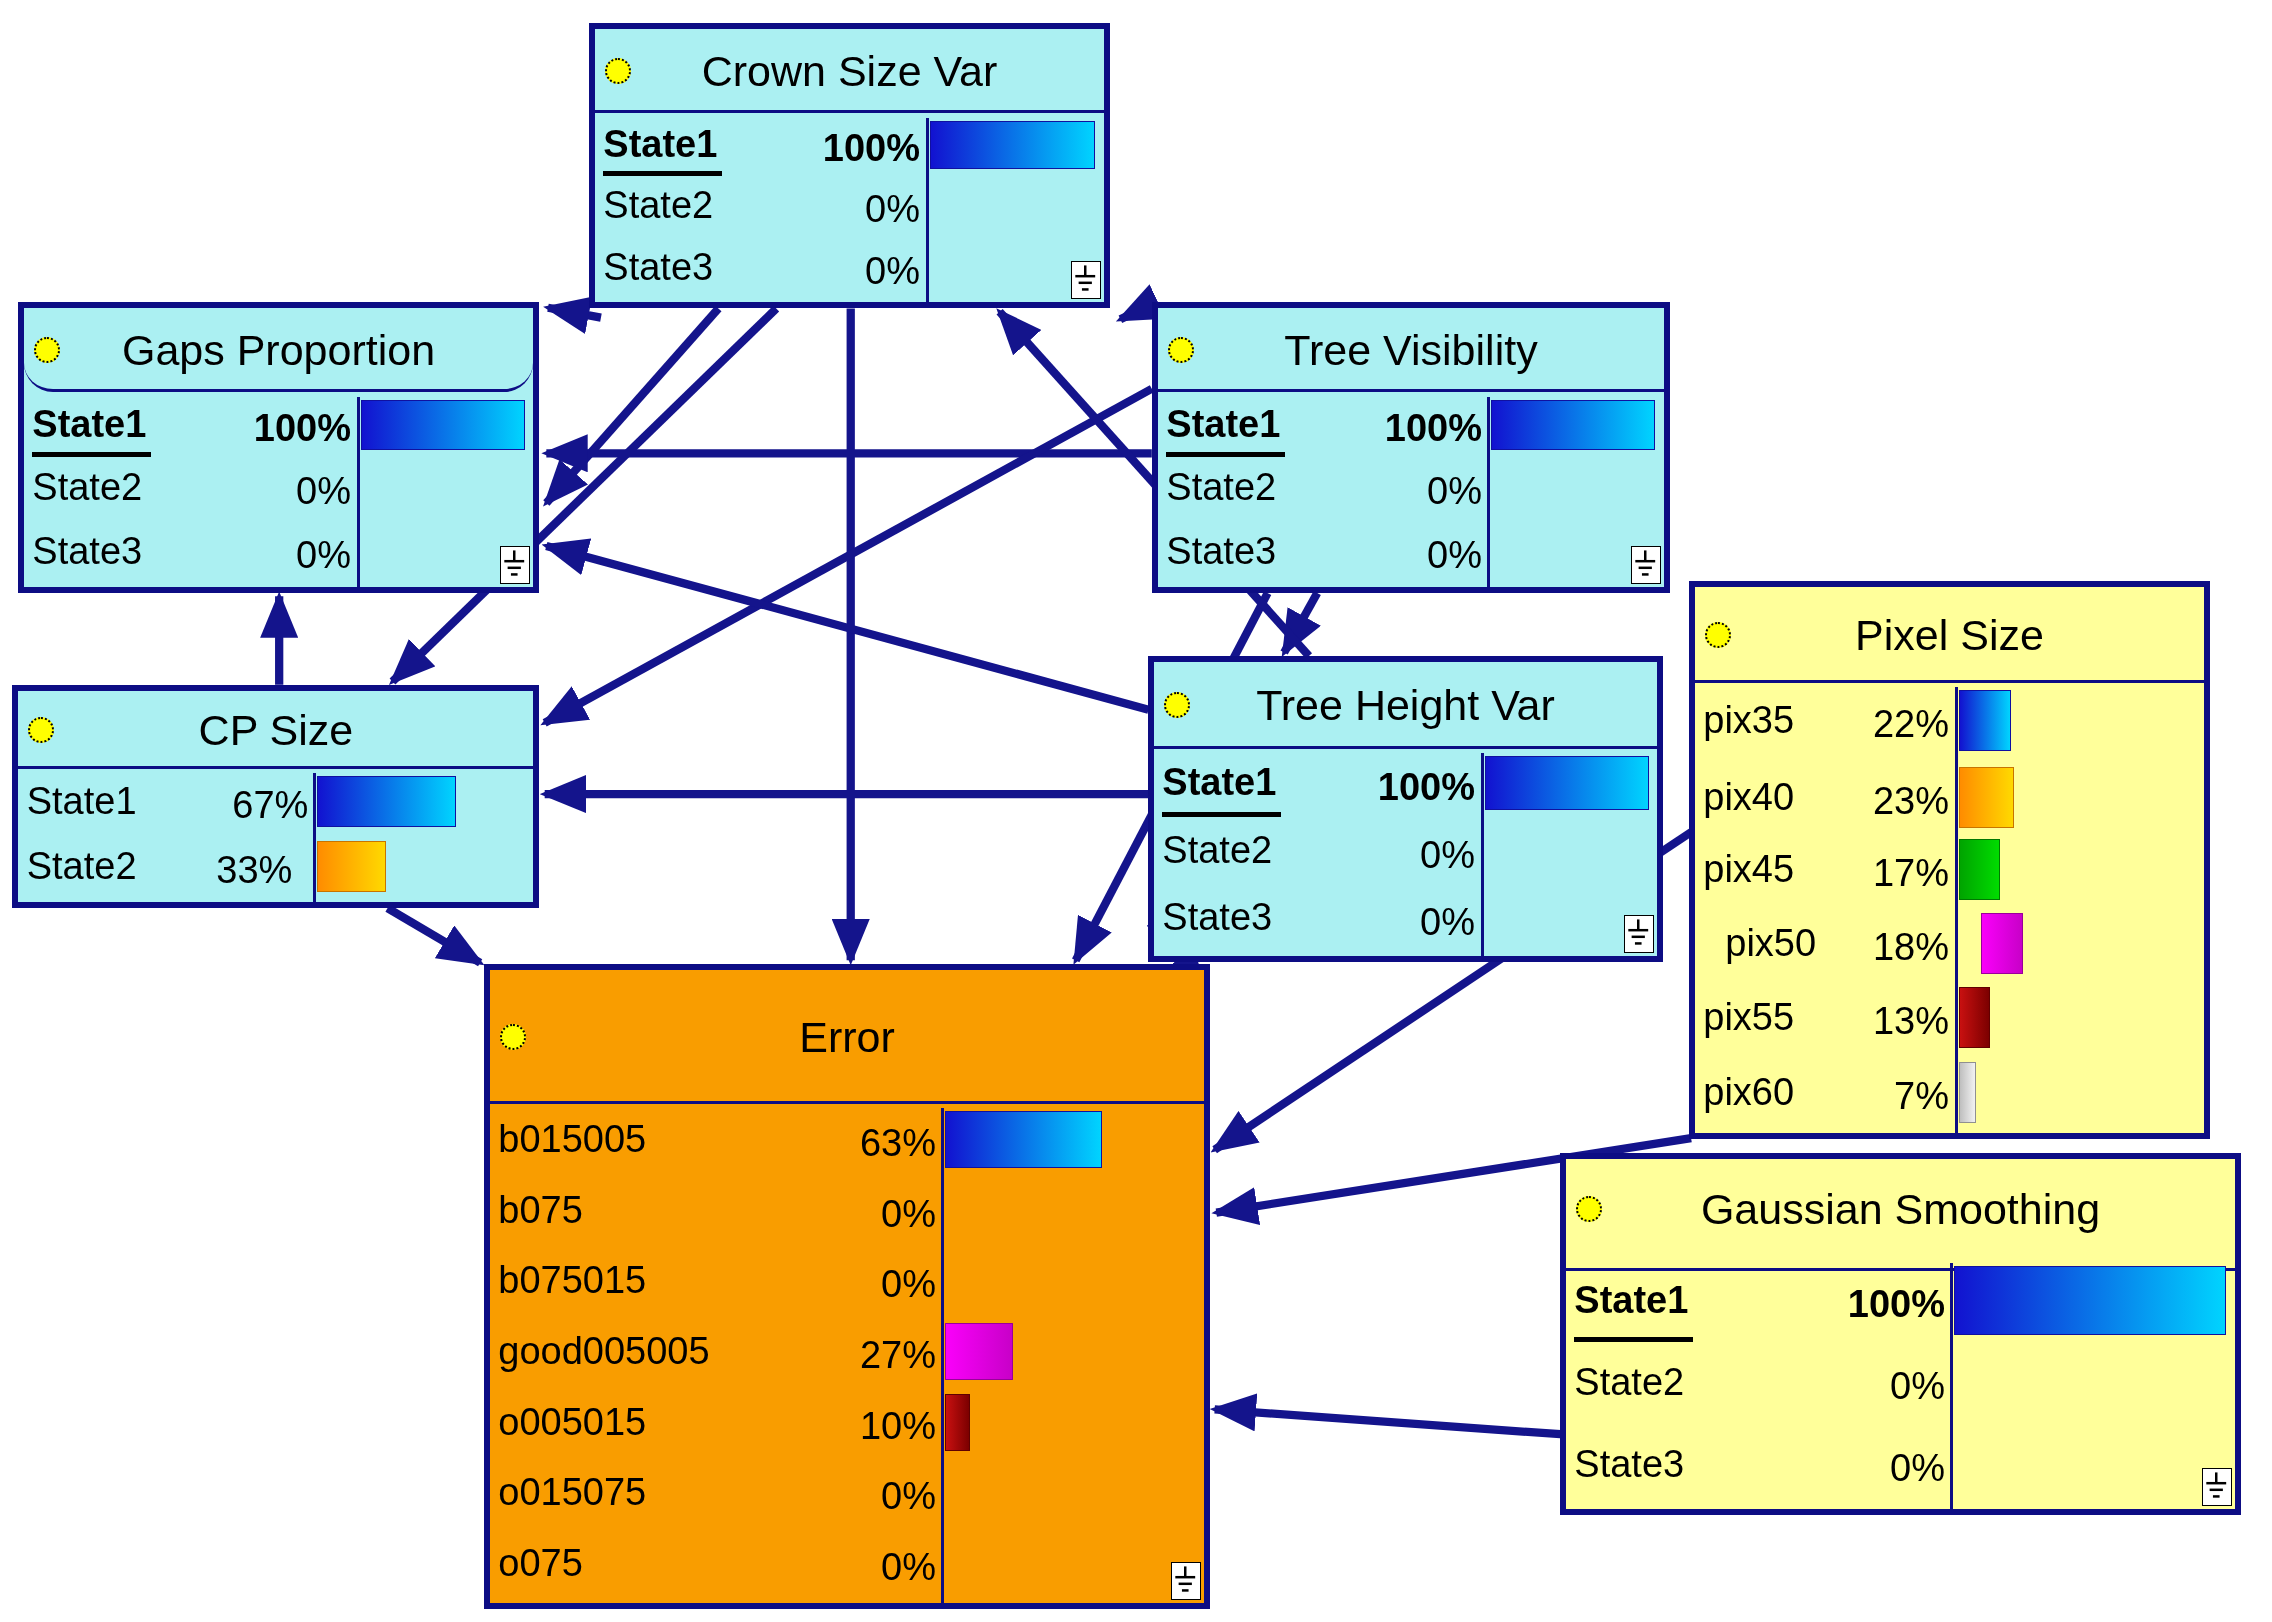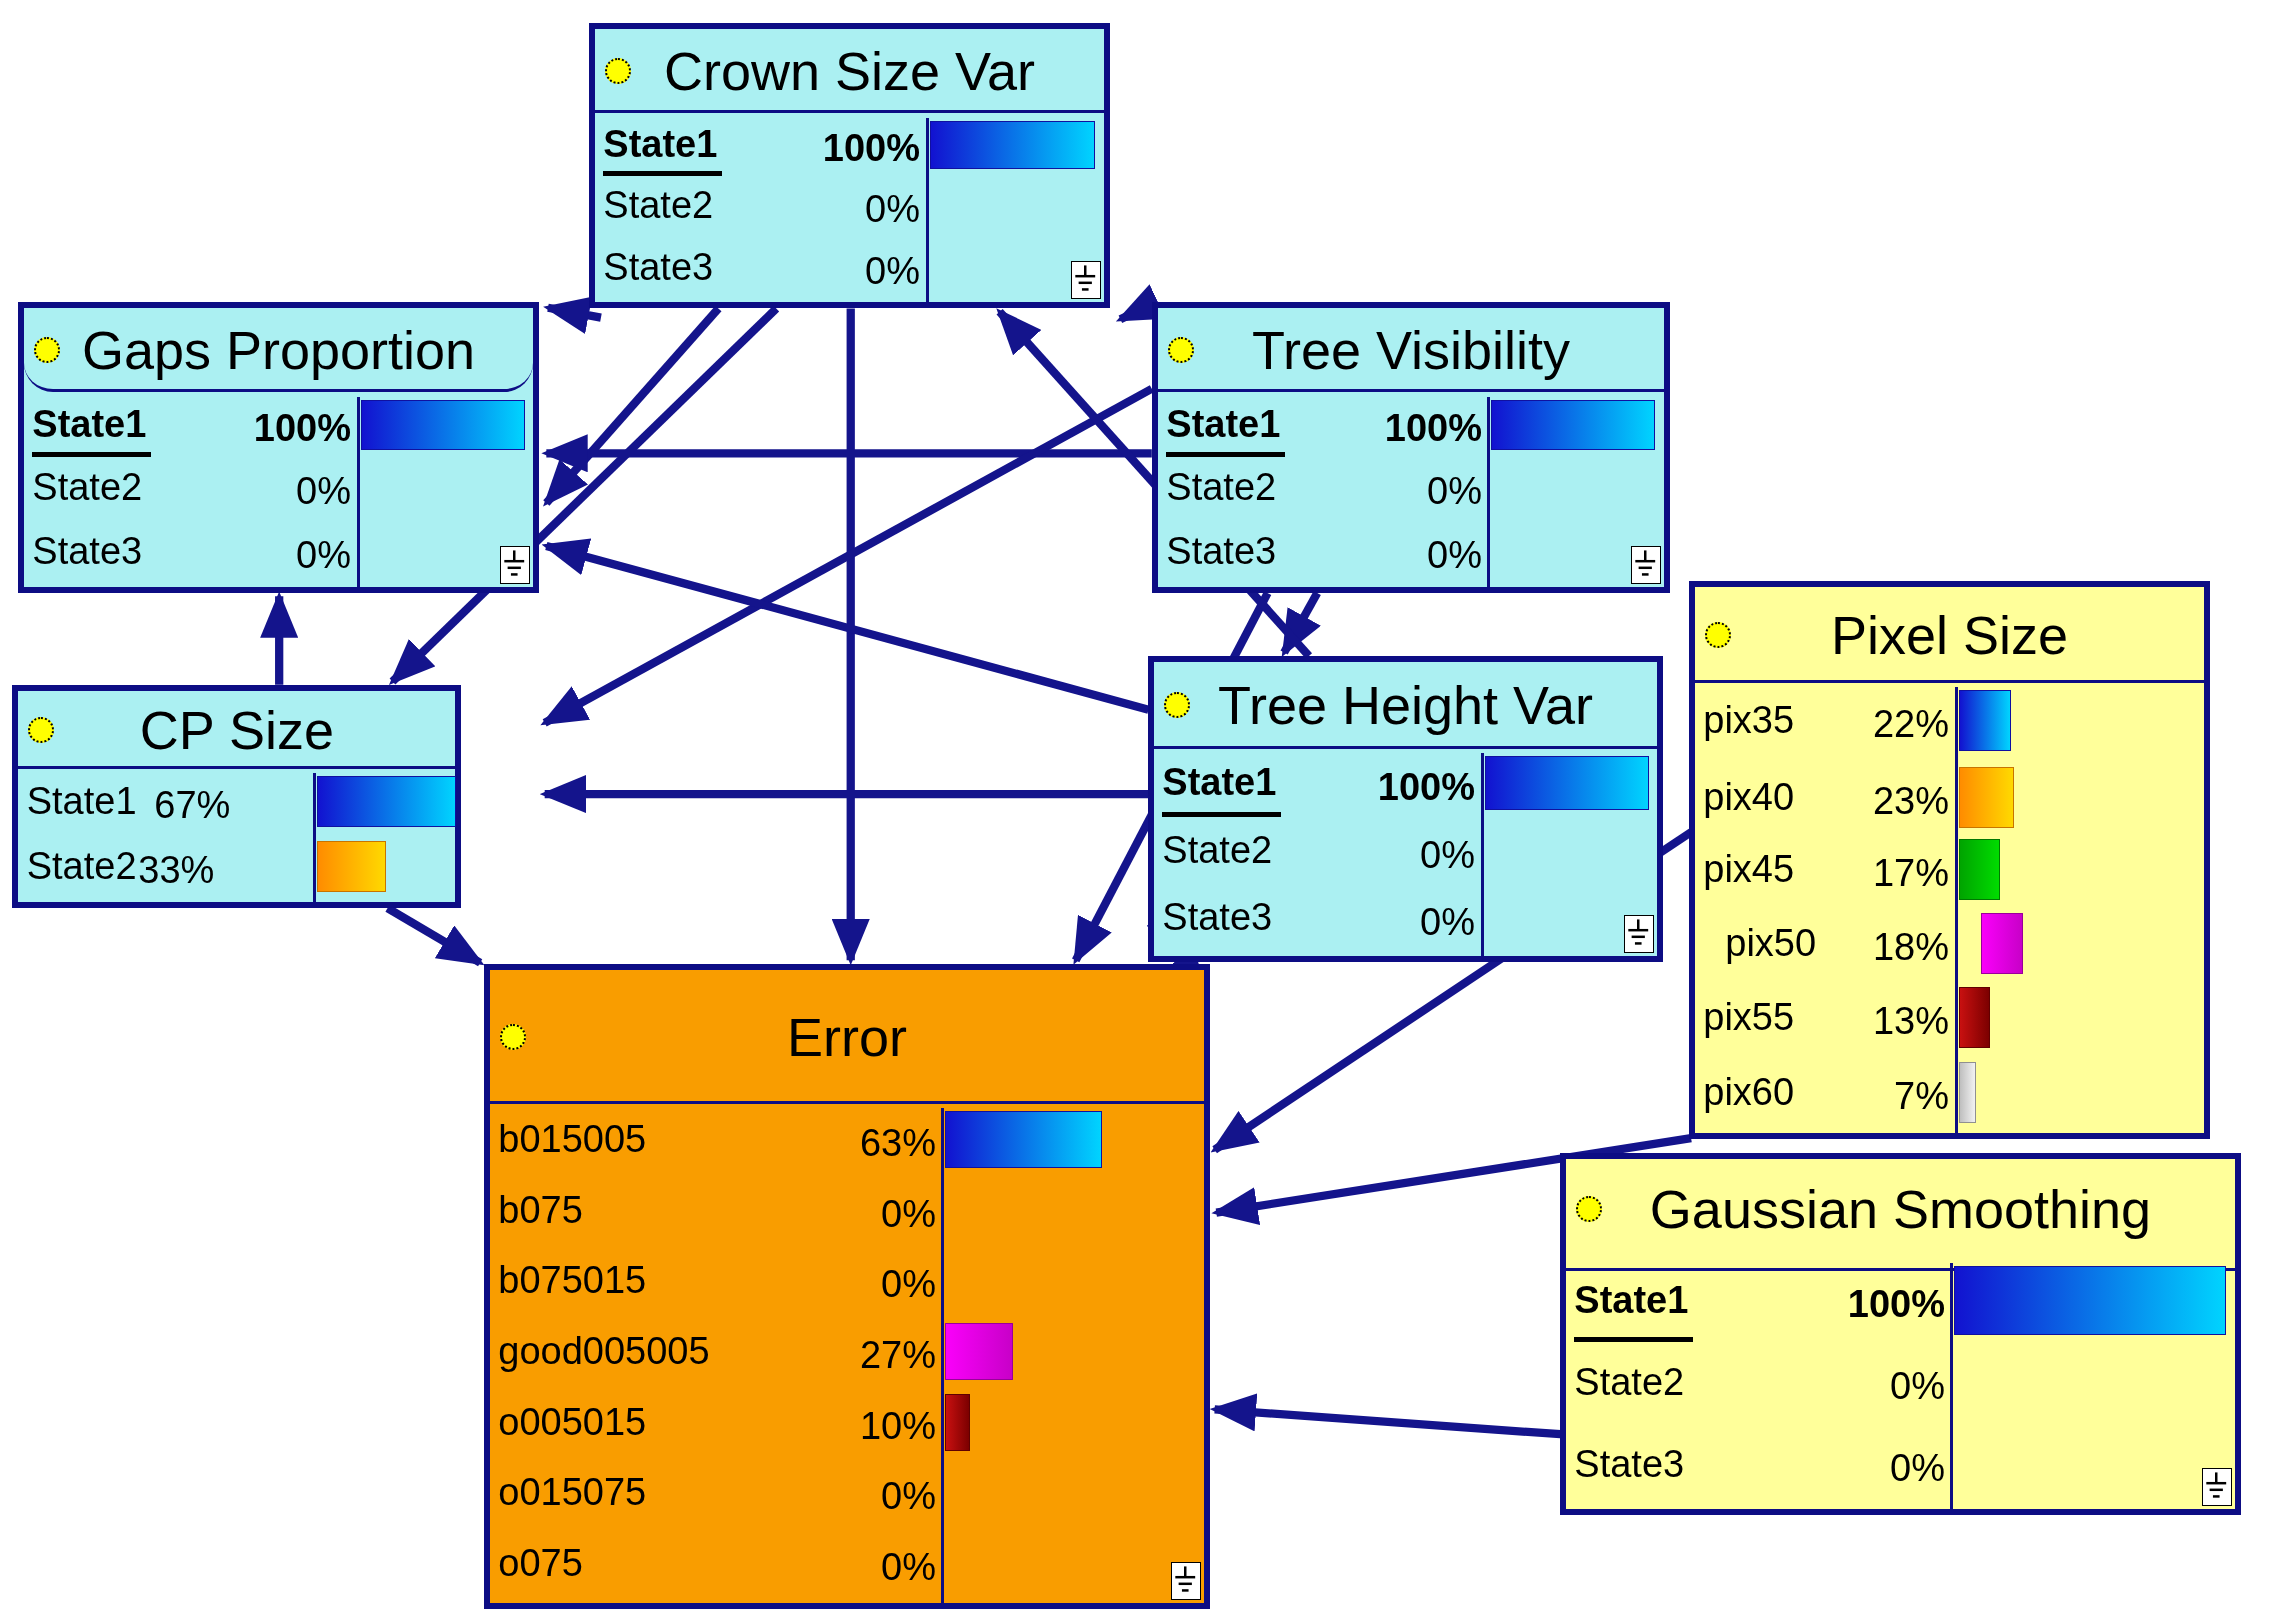--- a/index.html
+++ b/index.html
@@ -1,21 +1,21 @@
 <!DOCTYPE html>
 <html style="font-size:13.2px"><head>
 <meta charset="utf-8">
 <style>
   html,body{margin:0;padding:0;background:#ffffff;}
   #stage{position:relative;width:2273px;height:1622px;background:#ffffff;overflow:hidden;
          font-family:"Liberation Sans", sans-serif;color:#000;}
   #edge-layer{position:absolute;left:0;top:0;z-index:1;}
   .node{position:absolute;z-index:2;border:6.6px solid #0D0D84;box-sizing:border-box;}
   .node-title{position:relative;width:100%;border-bottom:3.3px solid #0D0D84;box-sizing:border-box;
-              text-align:center;font-size:54px;white-space:nowrap;}
+              text-align:center;font-size:43px;white-space:nowrap;}
   .status-circle{position:absolute;left:10px;width:26px;height:26px;border-radius:50%;
                  background:#FFFF00;border:2.5px dotted #000;box-sizing:border-box;}
   .rows{position:absolute;left:0;right:0;bottom:0;}
   .vdiv{position:absolute;width:2.5px;background:#0D0D84;}
   .row{position:absolute;left:0;right:0;}
   .row .sname{position:absolute;left:8.3px;font-size:38px;white-space:nowrap;}
   .row .spct{position:absolute;font-size:38px;text-align:right;white-space:nowrap;}
   .row.emph .sname{font-weight:bold;border-bottom:5.8px solid #000;padding-right:5px;}
   .row.emph .spct{font-weight:bold;}
   .bar{position:absolute;box-sizing:border-box;}
@@ -161,21 +161,21 @@
           <div class="bar red" style="left: 264px; top: 3.3px; height: 61px; width: 31px;"></div>
         </div>
         <div class="row" style="top: 372px; height: 74px; line-height: 74px;">
           <span class="sname" style="line-height: 66px;">pix60</span>
           <span class="spct" style="right: 255px;">7%</span>
           <div class="bar gray" style="left: 264px; top: 3.3px; height: 61px; width: 16.5px;"></div>
         </div>
         <div class="vdiv" style="left: 260px; top: 0px; height: 446px;"></div>
       </div>
     </div>
-    <div class="node" style="left: 12.4px; top: 685px; width: 449px; height: 223px; background: rgb(171, 240, 242);">
+    <div class="node" style="left: 12.4px; top: 685px; width: 527px; height: 223px; background: rgb(171, 240, 242);">
       <div class="node-title" style="height: 78px; line-height: 78px;"><span class="status-circle" style="top: 26px;"></span><span>CP Size</span></div>
       <div class="rows" style="height: 129px;">
         <div class="row" style="top: 0px; height: 65px; line-height: 65px;">
           <span class="sname" style="line-height: 56px;">State1</span>
           <span class="spct" style="right: 225px;">67%</span>
           <div class="bar blue" style="left: 299px; top: 3.3px; height: 51px; width: 139px;"></div>
         </div>
         <div class="row" style="top: 65px; height: 65px; line-height: 65px;">
           <span class="sname" style="line-height: 56px;">State2</span>
           <span class="spct" style="right: 241px;">33%</span>

